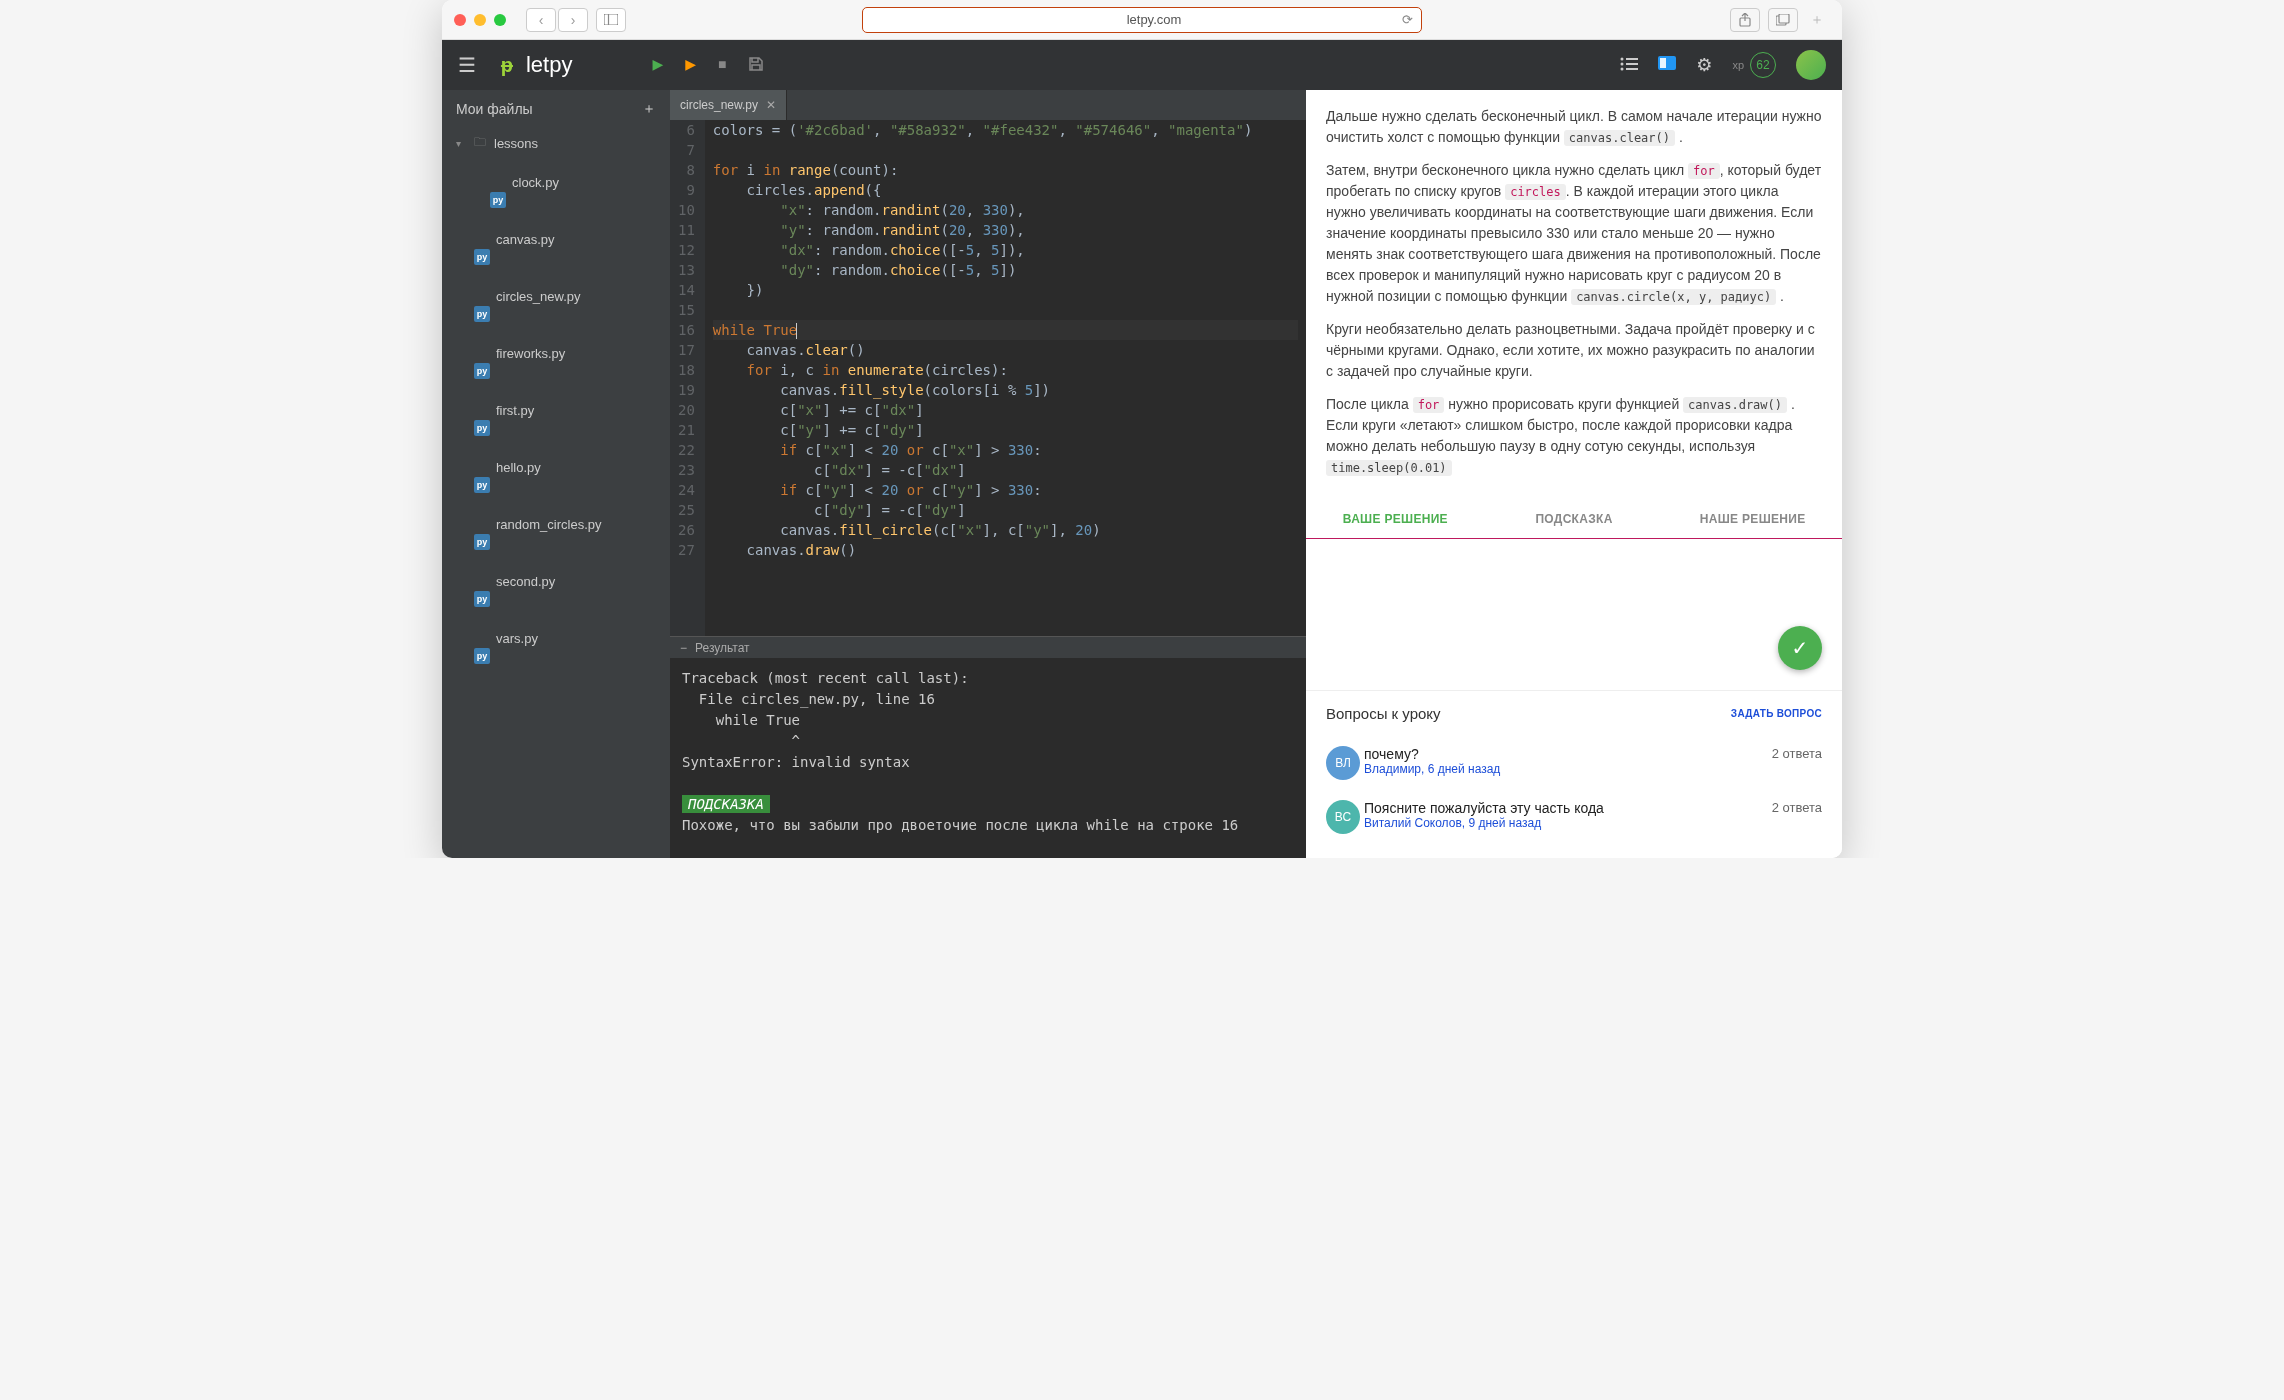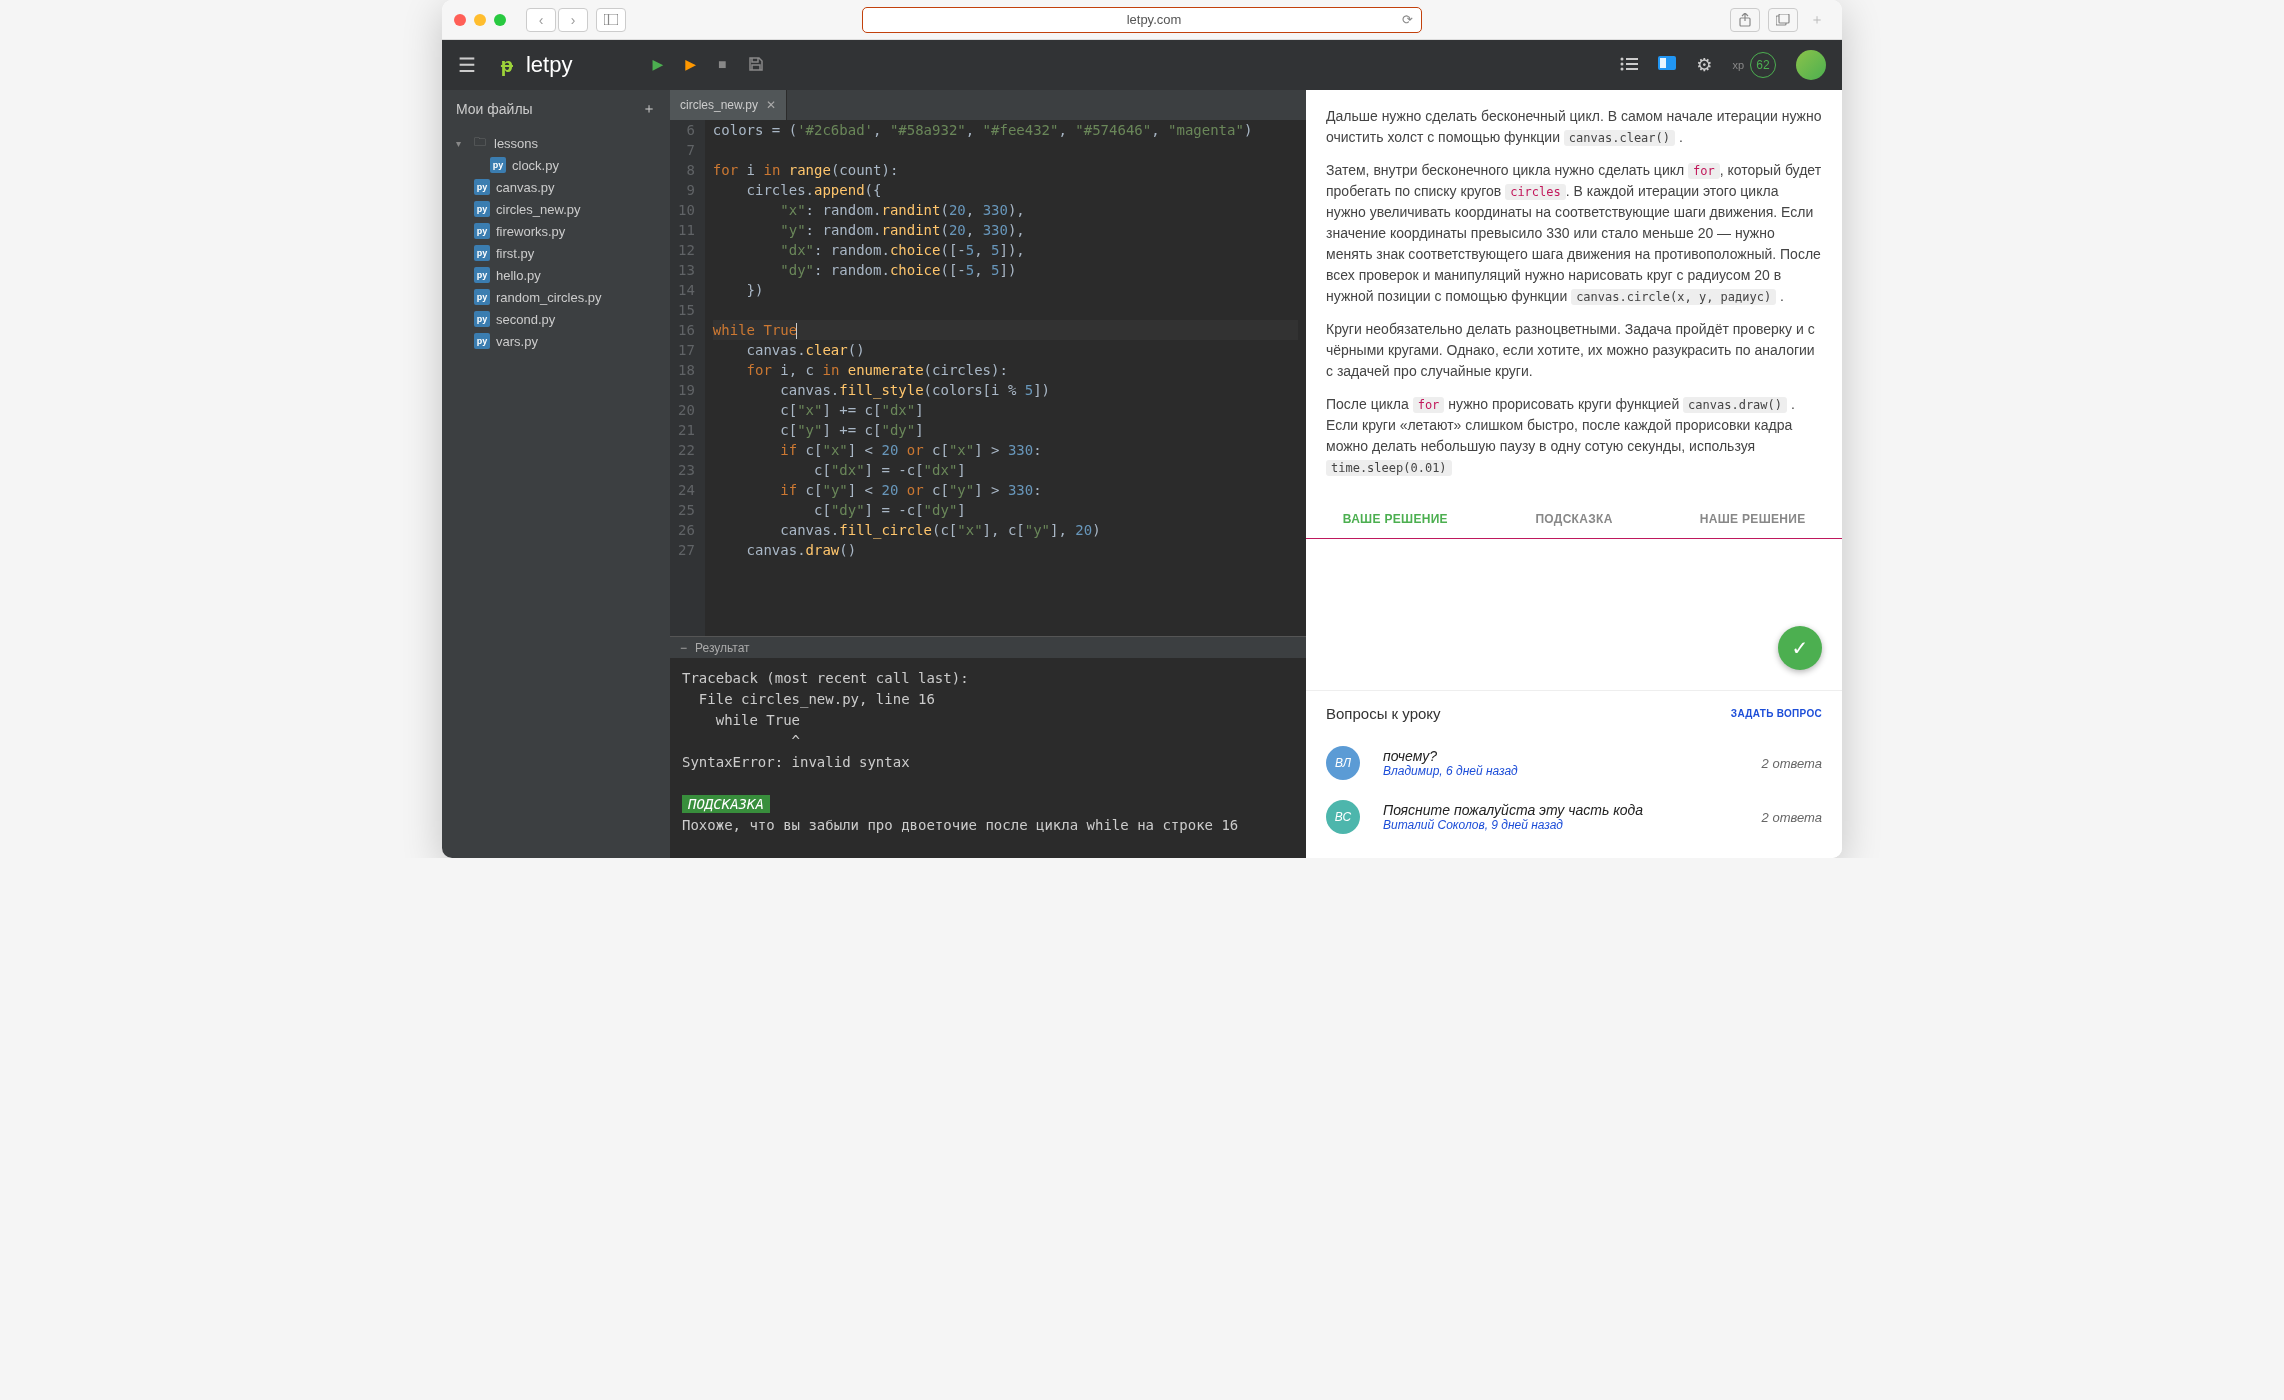--- a/index.html
+++ b/index.html
@@ -33,21 +33,21 @@
 .content { flex:1; display:flex; overflow:hidden; }
 .file-panel { width:228px; background:#3c3f41; color:#ccc; display:flex; flex-direction:column; font-size:13px; }
 .file-head { display:flex; align-items:center; justify-content:space-between; padding:10px 14px; }
 .file-head span { font-size:14px; }
 .file-add { color:#ccc; font-size:16px; cursor:pointer; }
 .file-tree { padding:4px 0; }
 .tree-item { display:flex; align-items:center; padding:3px 8px 3px 14px; gap:6px; cursor:pointer; }
 .tree-arrow { font-size:10px; color:#888; width:10px; }
 .folder-icon,.file-icon { width:16px; height:16px; display:inline-flex; align-items:center; justify-content:center; font-size:12px; }
 .folder-icon { color:#888; }
-.file-icon { background:#3b7db0; color:#fff; border-radius:2px; font-size:9px; font-weight:bold; }
+.file-icon { background:#3b7db0; color:#fff; border-radius:2px; font-size:9px; font-weight:bold;margin-top:35px; }
 .indent1 { padding-left:32px; }
 .indent2 { padding-left:48px; }
 .editor-area { flex:1; display:flex; flex-direction:column; background:#2b2b2b; min-width:0; }
 .tabs { height:30px; background:#3c3f41; display:flex; }
 .tab { background:#515658; padding:0 10px; display:flex; align-items:center; gap:8px; font-size:12px; color:#ccc; border-right:1px solid #2b2b2b; }
 .tab-close { color:#aaa; font-size:12px; cursor:pointer; }
 .code { flex:1; display:flex; font-family:'Menlo','Consolas',monospace; font-size:14px; line-height:20px; overflow:hidden; }
 .gutter { background:#313335; color:#606366; text-align:right; padding:0 10px 0 8px; user-select:none; }
 .gutter div { height:20px; }
 .code-body { flex:1; padding:0 8px; color:#a9b7c6; white-space:pre; }
@@ -65,21 +65,21 @@
 .code-inline { background:#eee; padding:1px 5px; border-radius:3px; font-family:Menlo,monospace; font-size:12px; color:#c2185b; }
 .sol-tabs { display:flex; border-bottom:1px solid #be185d; }
 .sol-tab { flex:1; text-align:center; padding:12px 0; font-size:12px; font-weight:600; color:#888; cursor:pointer; letter-spacing:0.3px; }
 .sol-tab.active { color:#4caf50; }
 .sol-body { flex:1; position:relative; min-height:120px; }
 .fab { position:absolute; right:20px; bottom:20px; width:44px; height:44px; border-radius:50%; background:#4caf50; color:#fff; display:flex; align-items:center; justify-content:center; font-size:20px; box-shadow:0 2px 6px rgba(0,0,0,0.3); cursor:pointer; }
 .questions { border-top:1px solid #eee; padding:14px 20px; }
 .q-head { display:flex; justify-content:space-between; align-items:center; margin-bottom:14px; }
 .q-title { font-size:15px; color:#333; }
 .q-ask { color:#1d4ed8; font-size:10px; font-weight:600; cursor:pointer; letter-spacing:0.3px; }
-.q-item { display:flex; align-items:center; gap:23px; padding:10px 0;font-style:italic; }
+.q-item { display:flex; gap:4px; padding:10px 0; }
 .q-avatar { width:34px; height:34px; border-radius:50%; display:flex; align-items:center; justify-content:center; color:#fff; font-size:12px; font-weight:500; flex-shrink:0; }
 .q-body { flex:1; }
 .q-text { font-size:14px; color:#222; }
 .q-meta { font-size:12px; color:#1d4ed8; }
 .q-count { font-size:13px; color:#666; }
 </style>
 </head>
 <body>
 
 <div class="window">

